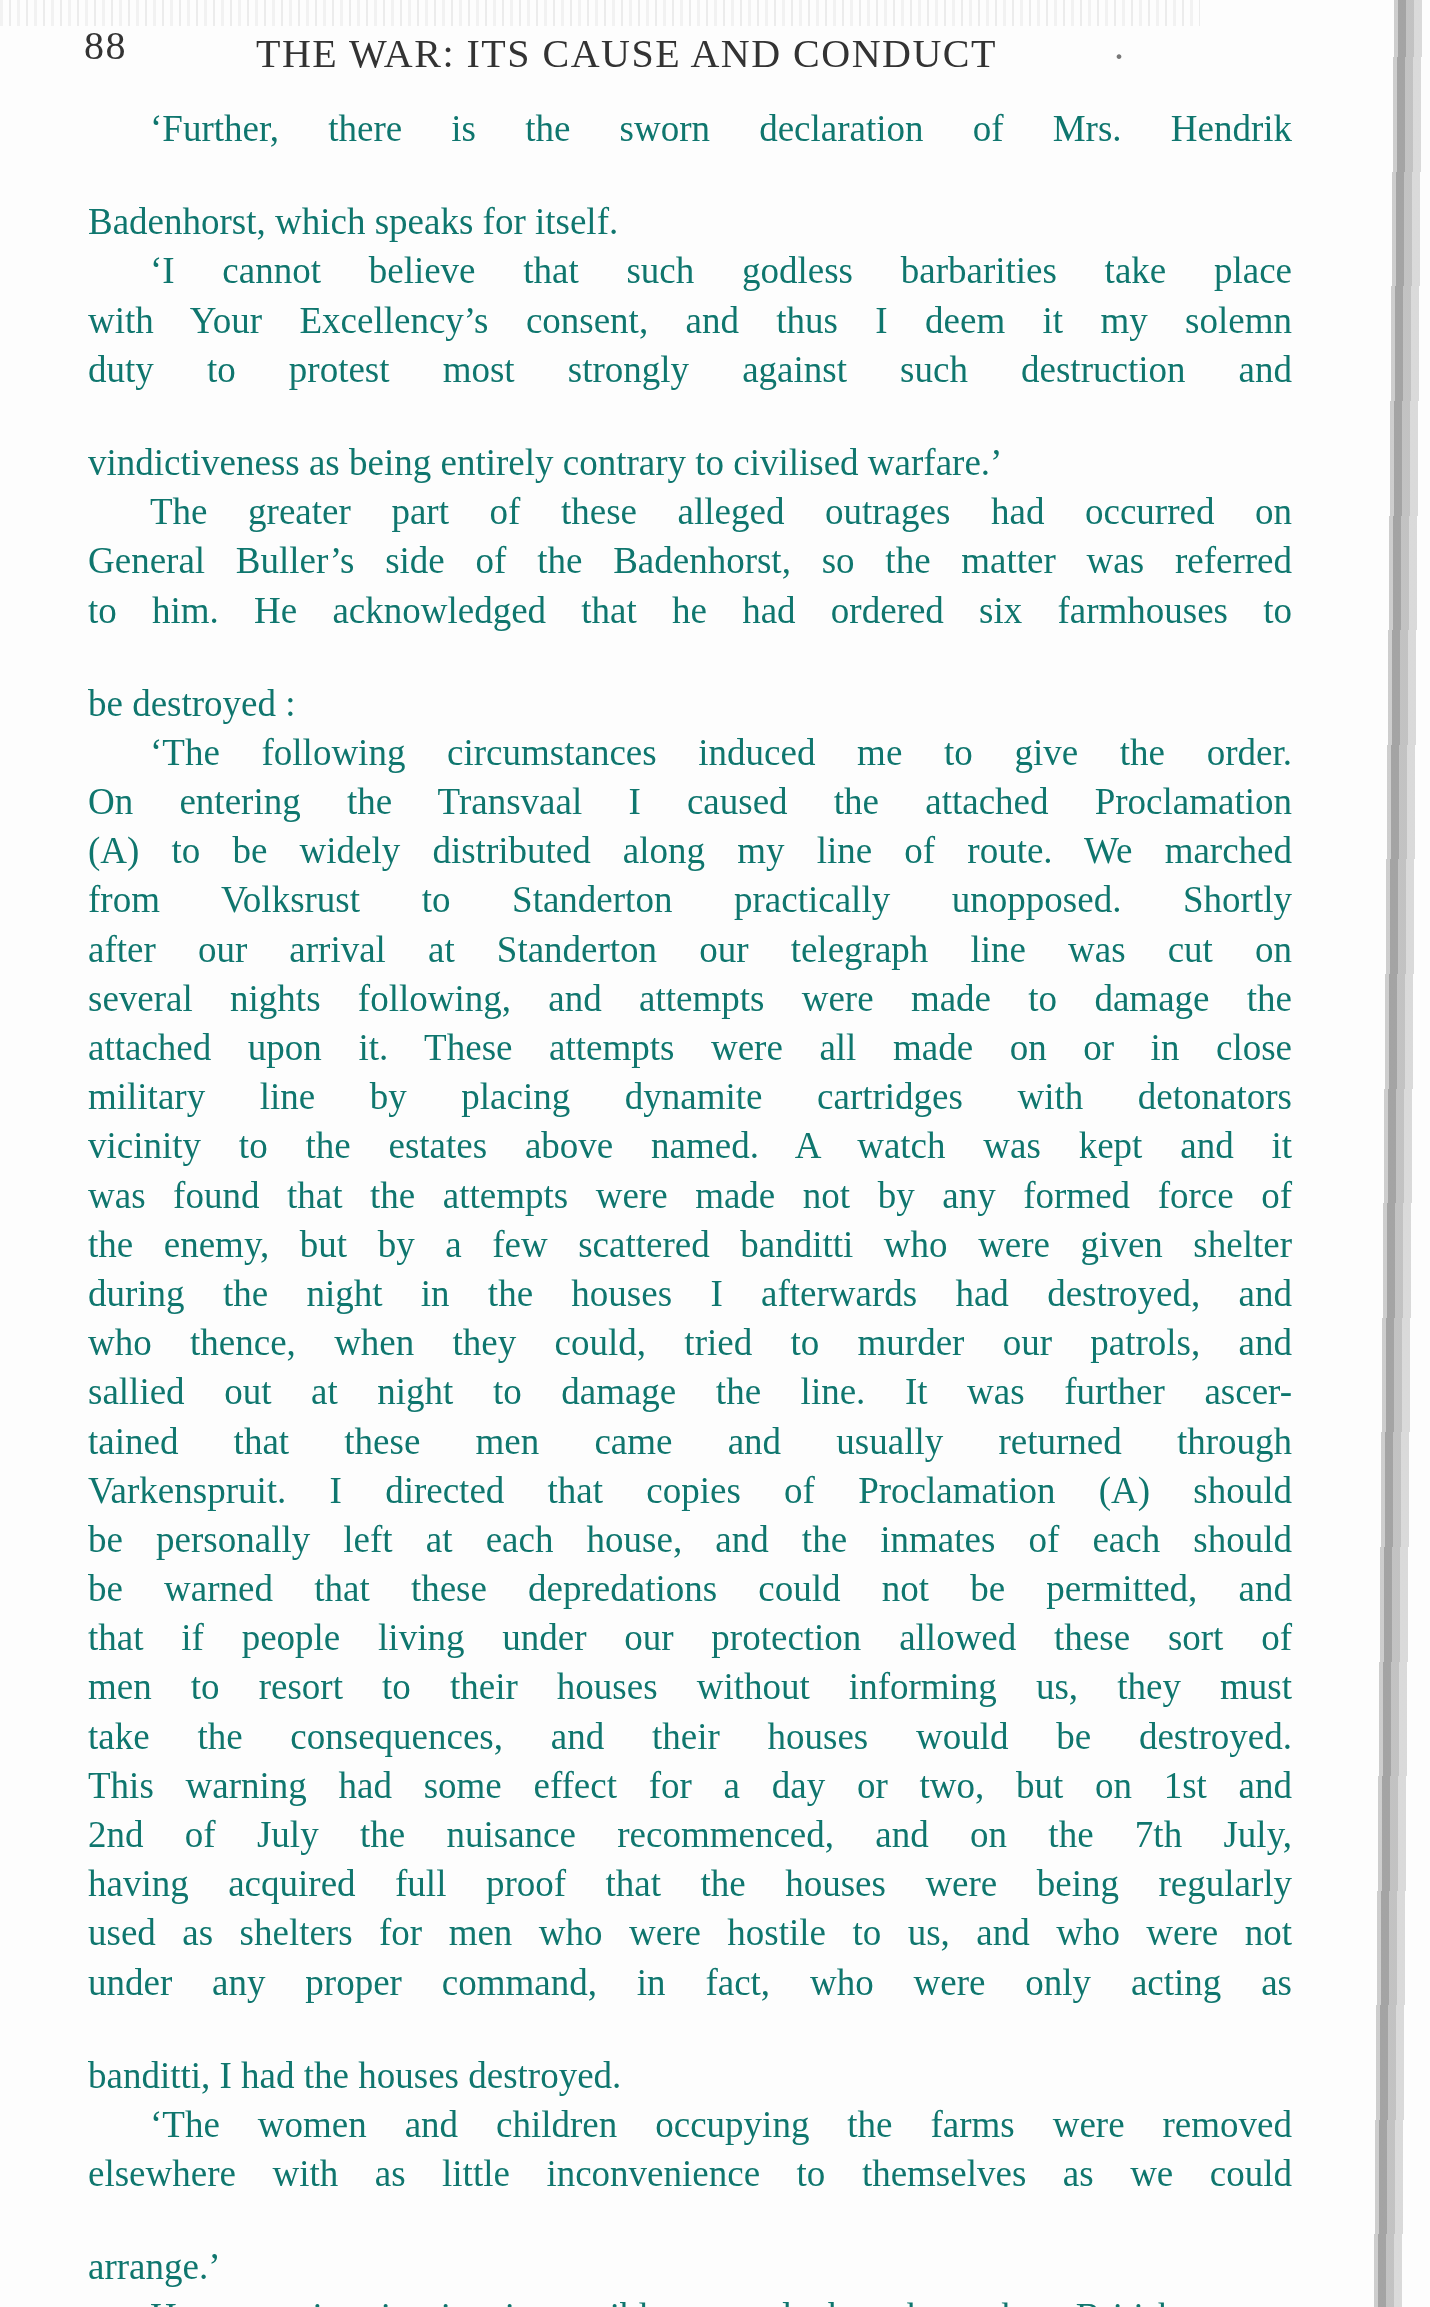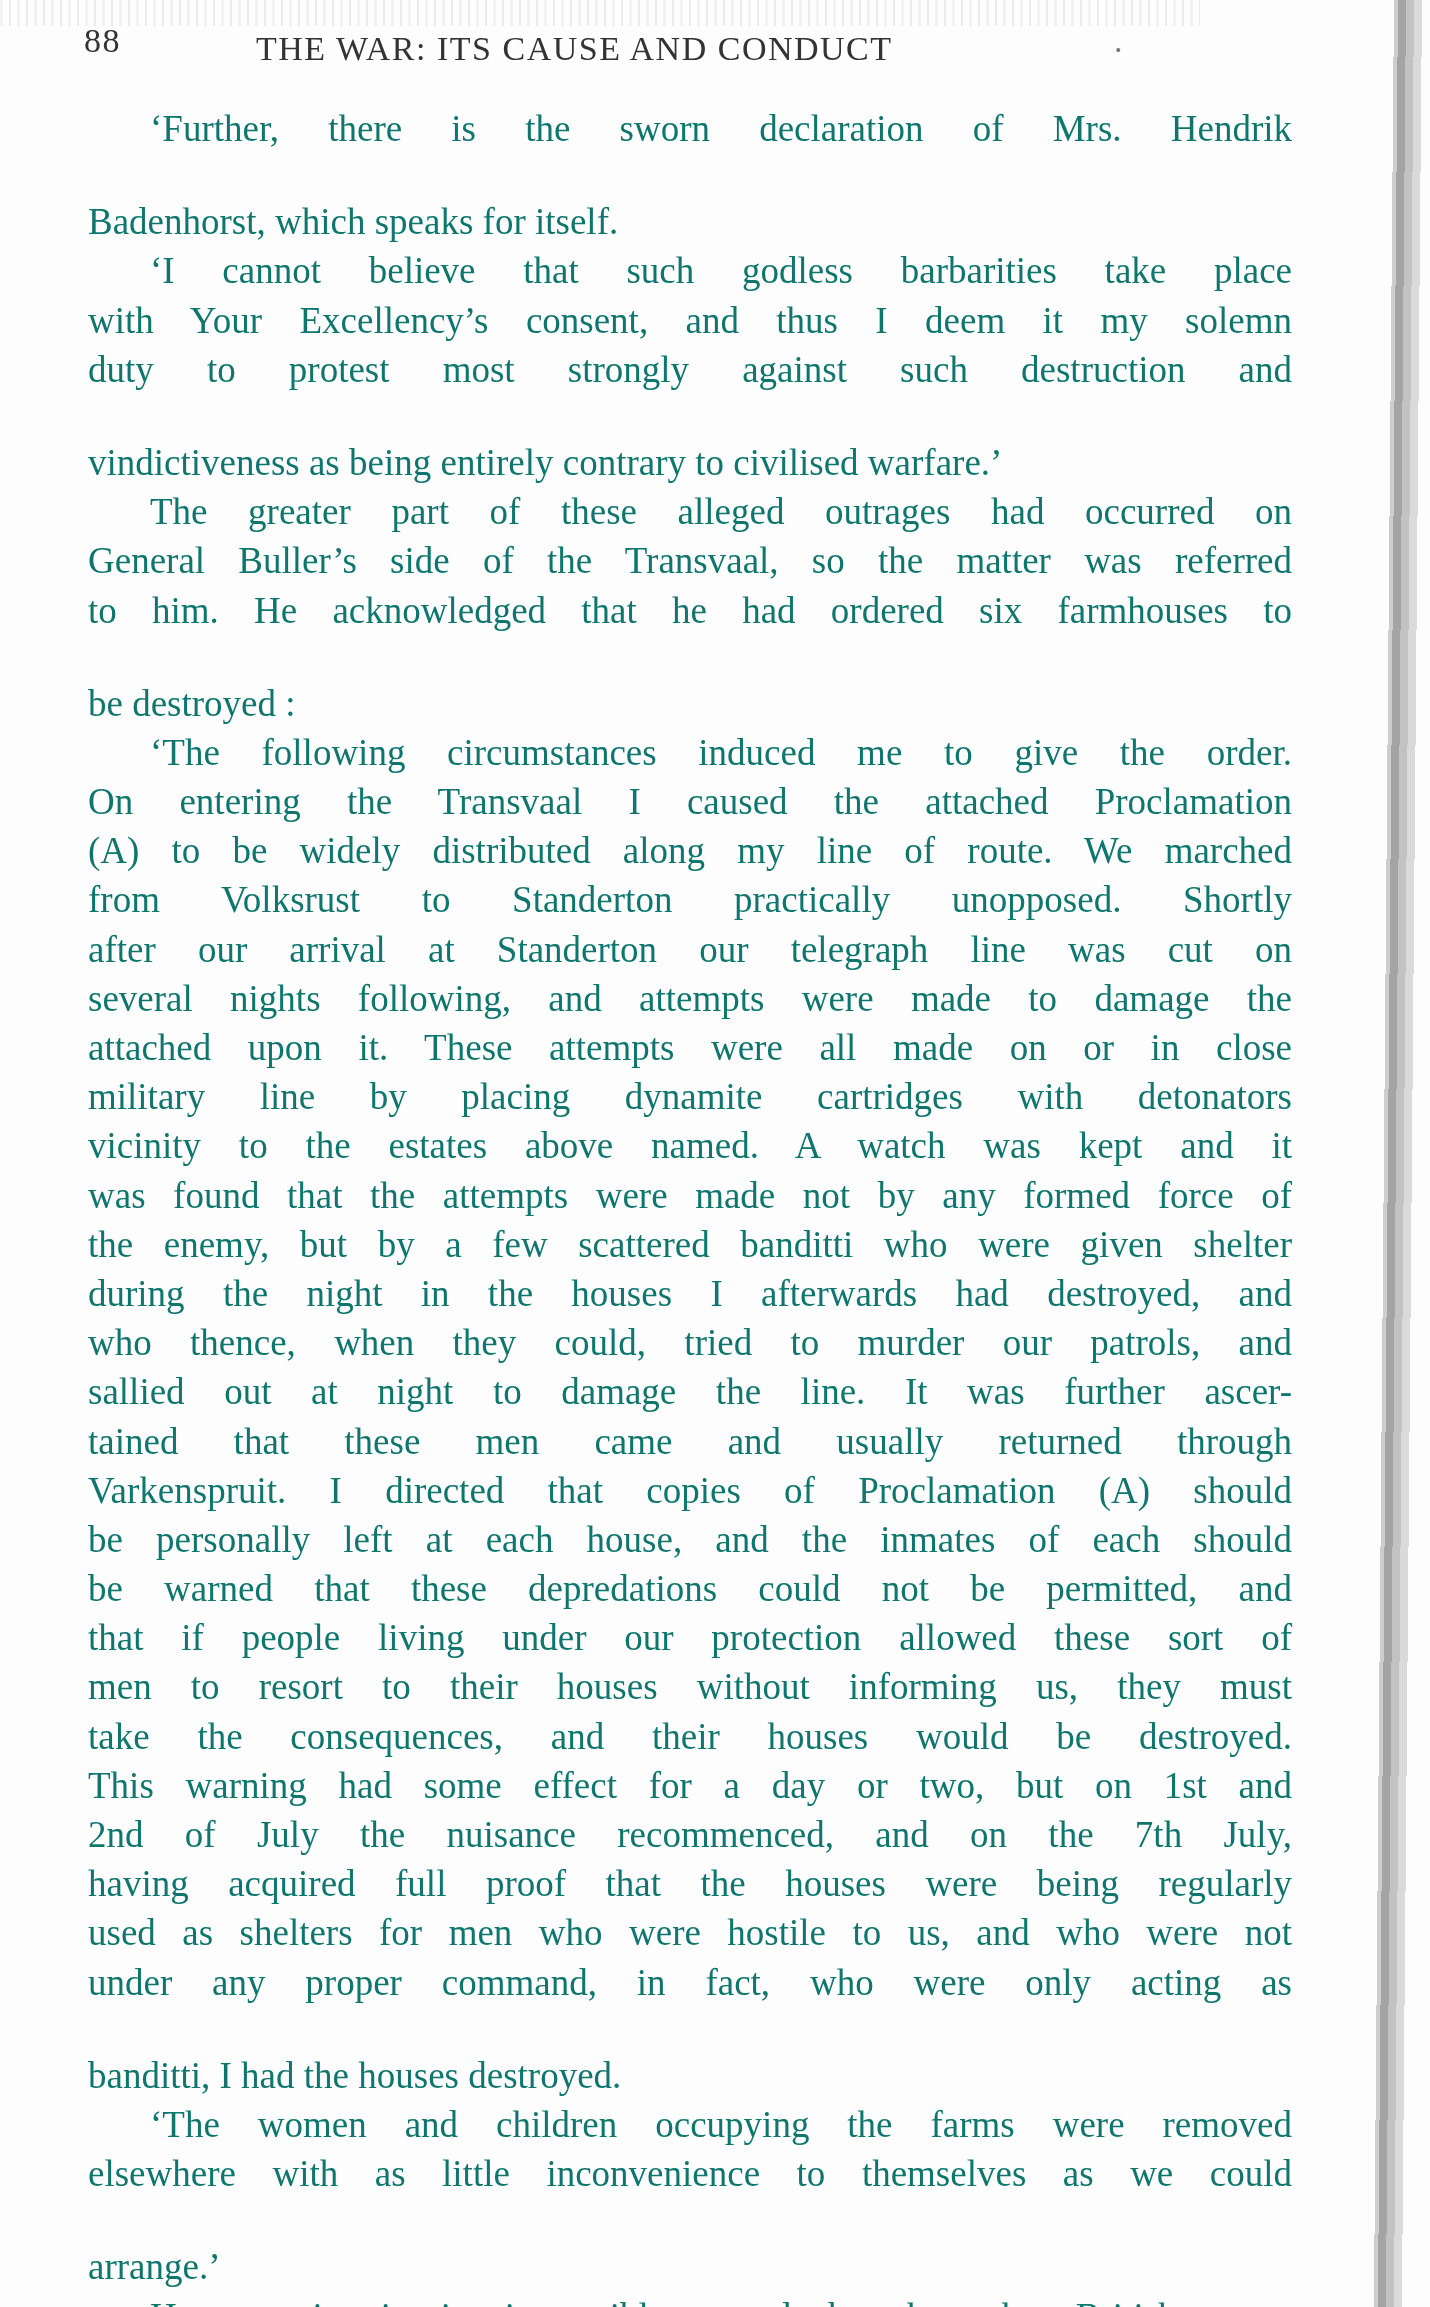--- a/index.html
+++ b/index.html
@@ -9,21 +9,21 @@
     font-family:"DejaVu Serif", "Liberation Serif", serif;
     color:#2b2b2b;
   }
   .header-noise {
     position:absolute; left:0; top:0; width:1200px; height:26px;
     background:repeating-linear-gradient(90deg, #e9e9e9 0 3px, #fdfdfd 3px 9px, #dedede 9px 11px, #fdfdfd 11px 17px);
     opacity:0.55;
   }
   .running-head {
     position:absolute; left:84px; top:22px; width:1240px; height:46px;
-    font-family:"Liberation Serif", serif; font-size:34px; letter-spacing:1.5px;
+    font-family:"Liberation Serif", serif; font-size:40px; letter-spacing:1.5px;
     color:#333;
   }
   .running-head .page-no { position:absolute; left:0; top:0; }
   .running-head .title { position:absolute; left:172px; top:8px; }
   .running-head .dot { position:absolute; left:1030px; top:0; color:#777; }
   .body-text {
     position:absolute; left:88px; top:104px; width:1204px;
     font-family:"Liberation Serif", serif; font-size:37px; line-height:49.2px;
     color:#0f766e;
   }
@@ -49,21 +49,21 @@
 </div>
 
 <div class="body-text" id="body-text">
     <span class="line indent">‘Further, there is the sworn declaration of Mrs. Hendrik</span>
     <span class="line last">Badenhorst, which speaks for itself.</span>
     <span class="line indent">‘I cannot believe that such godless barbarities take place</span>
     <span class="line">with Your Excellency’s consent, and thus I deem it my solemn</span>
     <span class="line">duty to protest most strongly against such destruction and</span>
     <span class="line last">vindictiveness as being entirely contrary to civilised warfare.’</span>
     <span class="line indent">The greater part of these alleged outrages had occurred on</span>
-    <span class="line">General Buller’s side of the Transvaal, so the matter was referred</span>
+    <span class="line">General Buller’s side of the Badenhorst, so the matter was referred</span>
     <span class="line">to him.  He acknowledged that he had ordered six farmhouses to</span>
     <span class="line last">be destroyed :</span>
     <span class="line indent">‘The following circumstances induced me to give the order.</span>
     <span class="line">On entering the Transvaal I caused the attached Proclamation</span>
     <span class="line">(A) to be widely distributed along my line of route.  We marched</span>
     <span class="line">from Volksrust to Standerton practically unopposed.  Shortly</span>
     <span class="line">after our arrival at Standerton our telegraph line was cut on</span>
     <span class="line">several nights following, and attempts were made to damage the</span>
     <span class="line">attached upon it.  These attempts were all made on or in close</span>
     <span class="line">military line by placing dynamite cartridges with detonators</span>

